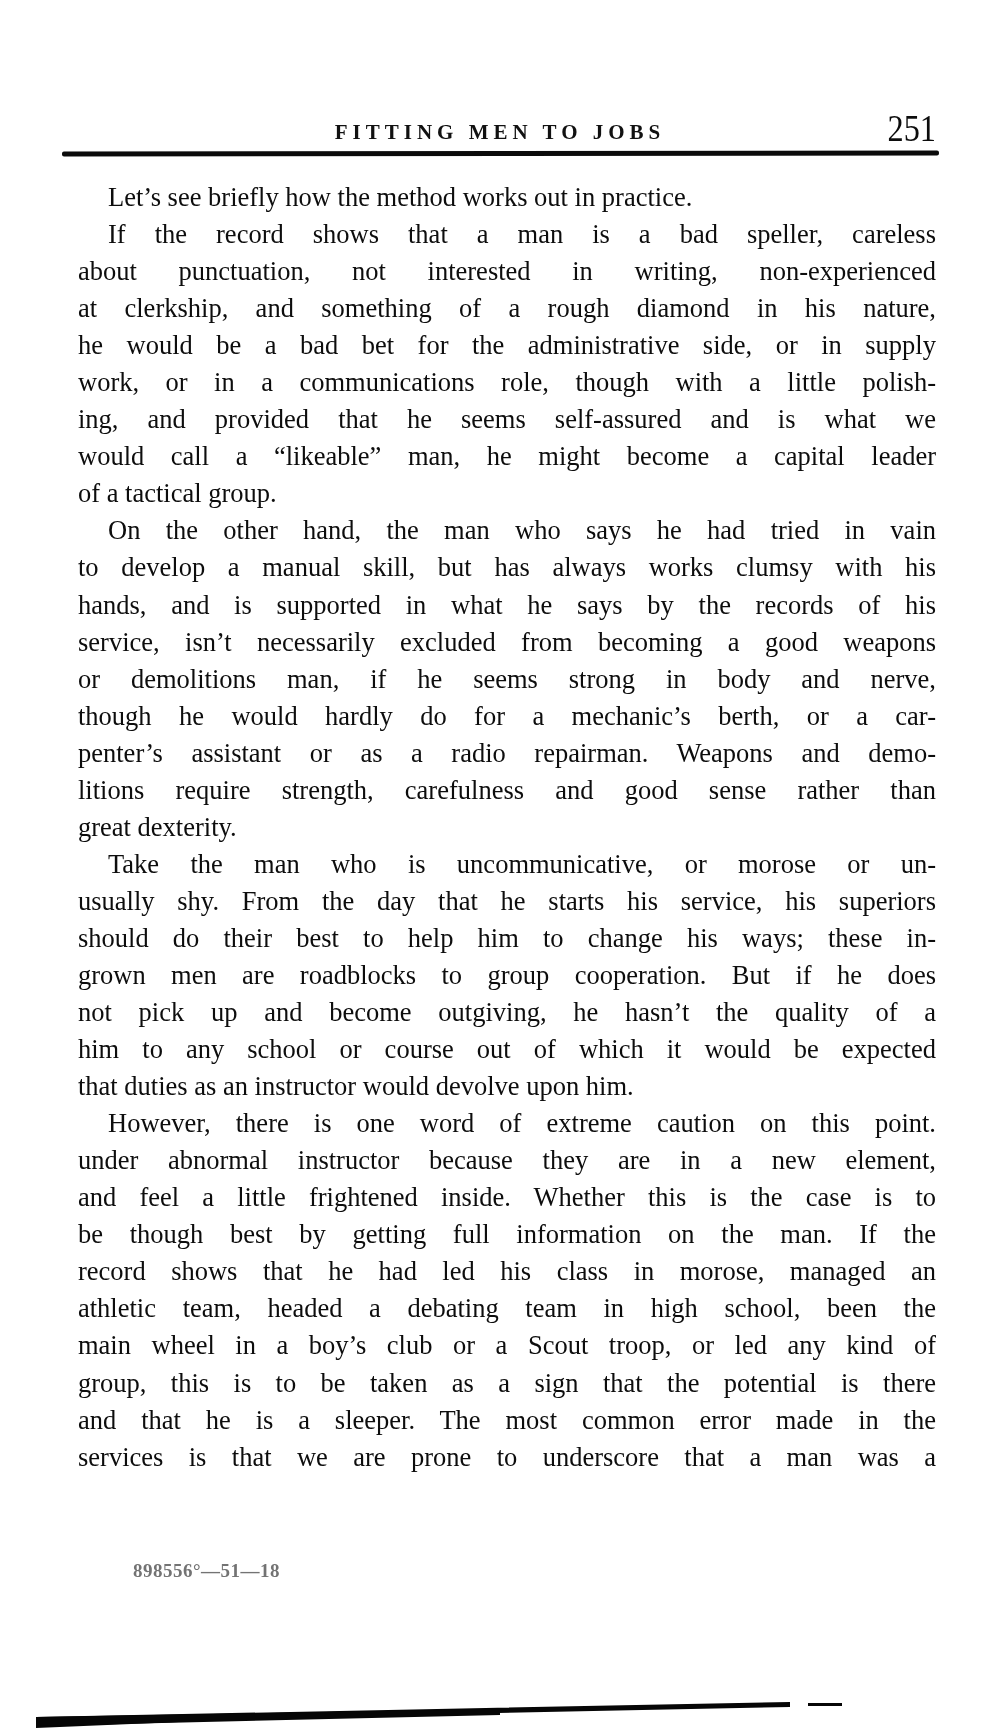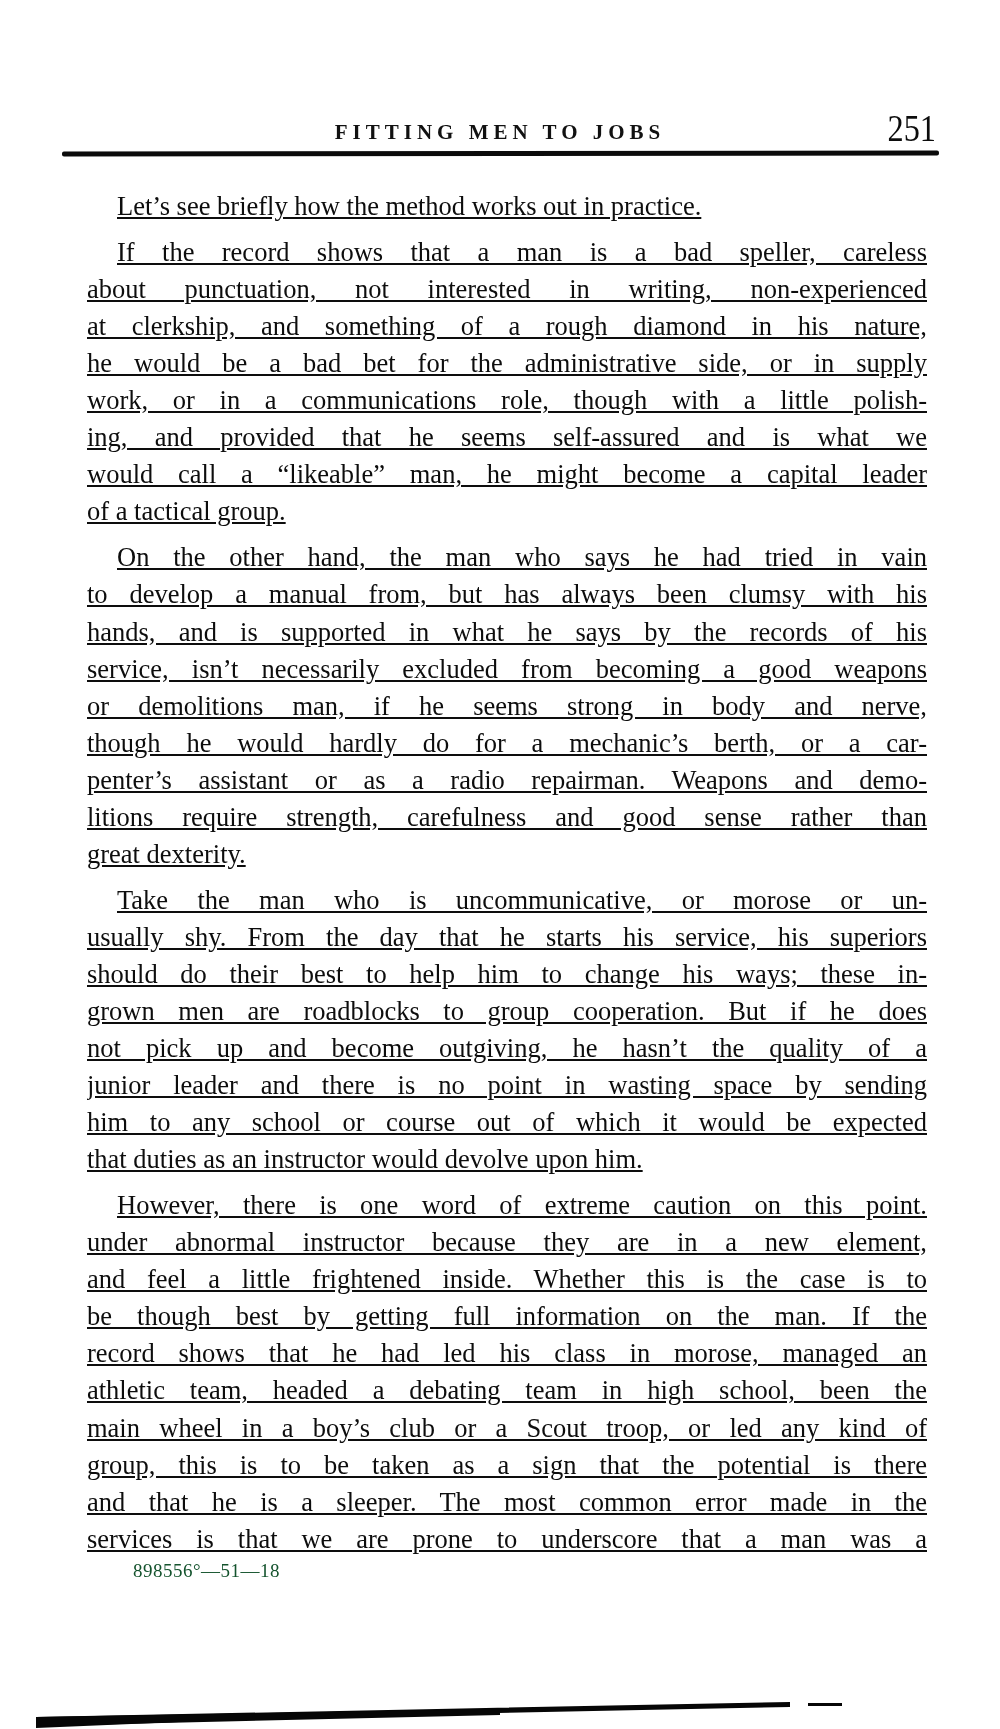--- a/index.html
+++ b/index.html
@@ -28,36 +28,36 @@
   .header-rule {
     position:absolute; left:62px; top:151px; width:877px; height:5px;
     background:#0b0b0b; border-radius:2px;
     transform:rotate(-0.08deg);
   }
   
   #body-text {
     position:absolute; left:78px; top:179px; width:858px;
     font-size:26.5px;
   }
-  .para { margin:9px;text-decoration:underline; }
+  .para { margin:0; }
   .line {
     height:37.05px; line-height:37.05px;
     overflow:hidden;
     text-align:justify;
     white-space:normal;
   }
   .line::after { content:""; display:inline-block; width:100%; height:0; }
   .line.indent { text-indent:30px; }
   .line.last { text-align:left; }
   .line.last::after { content:none; }
   
   .footer-code {
     position:absolute; left:133px; top:1560px;
-    font-size:19px; font-weight:400; letter-spacing:0.5px;
-    color:#14532d;
+    font-size:19px; font-weight:700; letter-spacing:0.5px;
+    color:#737373;
   }
   
   .scan-artifact { position:absolute; left:0; top:0; pointer-events:none; }
 </style>
 </head>
 <body>
 
 <div id="page">
 
   <div class="header-row">
@@ -76,36 +76,35 @@
         <div class="line">about punctuation, not interested in writing, non-experienced</div>
         <div class="line">at clerkship, and something of a rough diamond in his nature,</div>
         <div class="line">he would be a bad bet for the administrative side, or in supply</div>
         <div class="line">work, or in a communications role, though with a little polish-</div>
         <div class="line">ing, and provided that he seems self-assured and is what we</div>
         <div class="line">would call a “likeable” man, he might become a capital leader</div>
         <div class="line last">of a tactical group.</div>
       </div>
       <div class="para">
         <div class="line indent">On the other hand, the man who says he had tried in vain</div>
-        <div class="line">to develop a manual from, but has always been clumsy with his</div>
+        <div class="line">to develop a manual skill, but has always works clumsy with his</div>
         <div class="line">hands, and is supported in what he says by the records of his</div>
         <div class="line">service, isn’t necessarily excluded from becoming a good weapons</div>
         <div class="line">or demolitions man, if he seems strong in body and nerve,</div>
         <div class="line">though he would hardly do for a mechanic’s berth, or a car-</div>
         <div class="line">penter’s assistant or as a radio repairman. Weapons and demo-</div>
         <div class="line">litions require strength, carefulness and good sense rather than</div>
         <div class="line last">great dexterity.</div>
       </div>
       <div class="para">
         <div class="line indent">Take the man who is uncommunicative, or morose or un-</div>
         <div class="line">usually shy. From the day that he starts his service, his superiors</div>
         <div class="line">should do their best to help him to change his ways; these in-</div>
         <div class="line">grown men are roadblocks to group cooperation. But if he does</div>
         <div class="line">not pick up and become outgiving, he hasn’t the quality of a</div>
-        <div class="line">junior leader and there is no point in wasting space by sending</div>
         <div class="line">him to any school or course out of which it would be expected</div>
         <div class="line last">that duties as an instructor would devolve upon him.</div>
       </div>
       <div class="para">
         <div class="line indent">However, there is one word of extreme caution on this point.</div>
         <div class="line">under abnormal instructor because they are in a new element,</div>
         <div class="line">and feel a little frightened inside. Whether this is the case is to</div>
         <div class="line">be though best by getting full information on the man. If the</div>
         <div class="line">record shows that he had led his class in morose, managed an</div>
         <div class="line">athletic team, headed a debating team in high school, been the</div>

